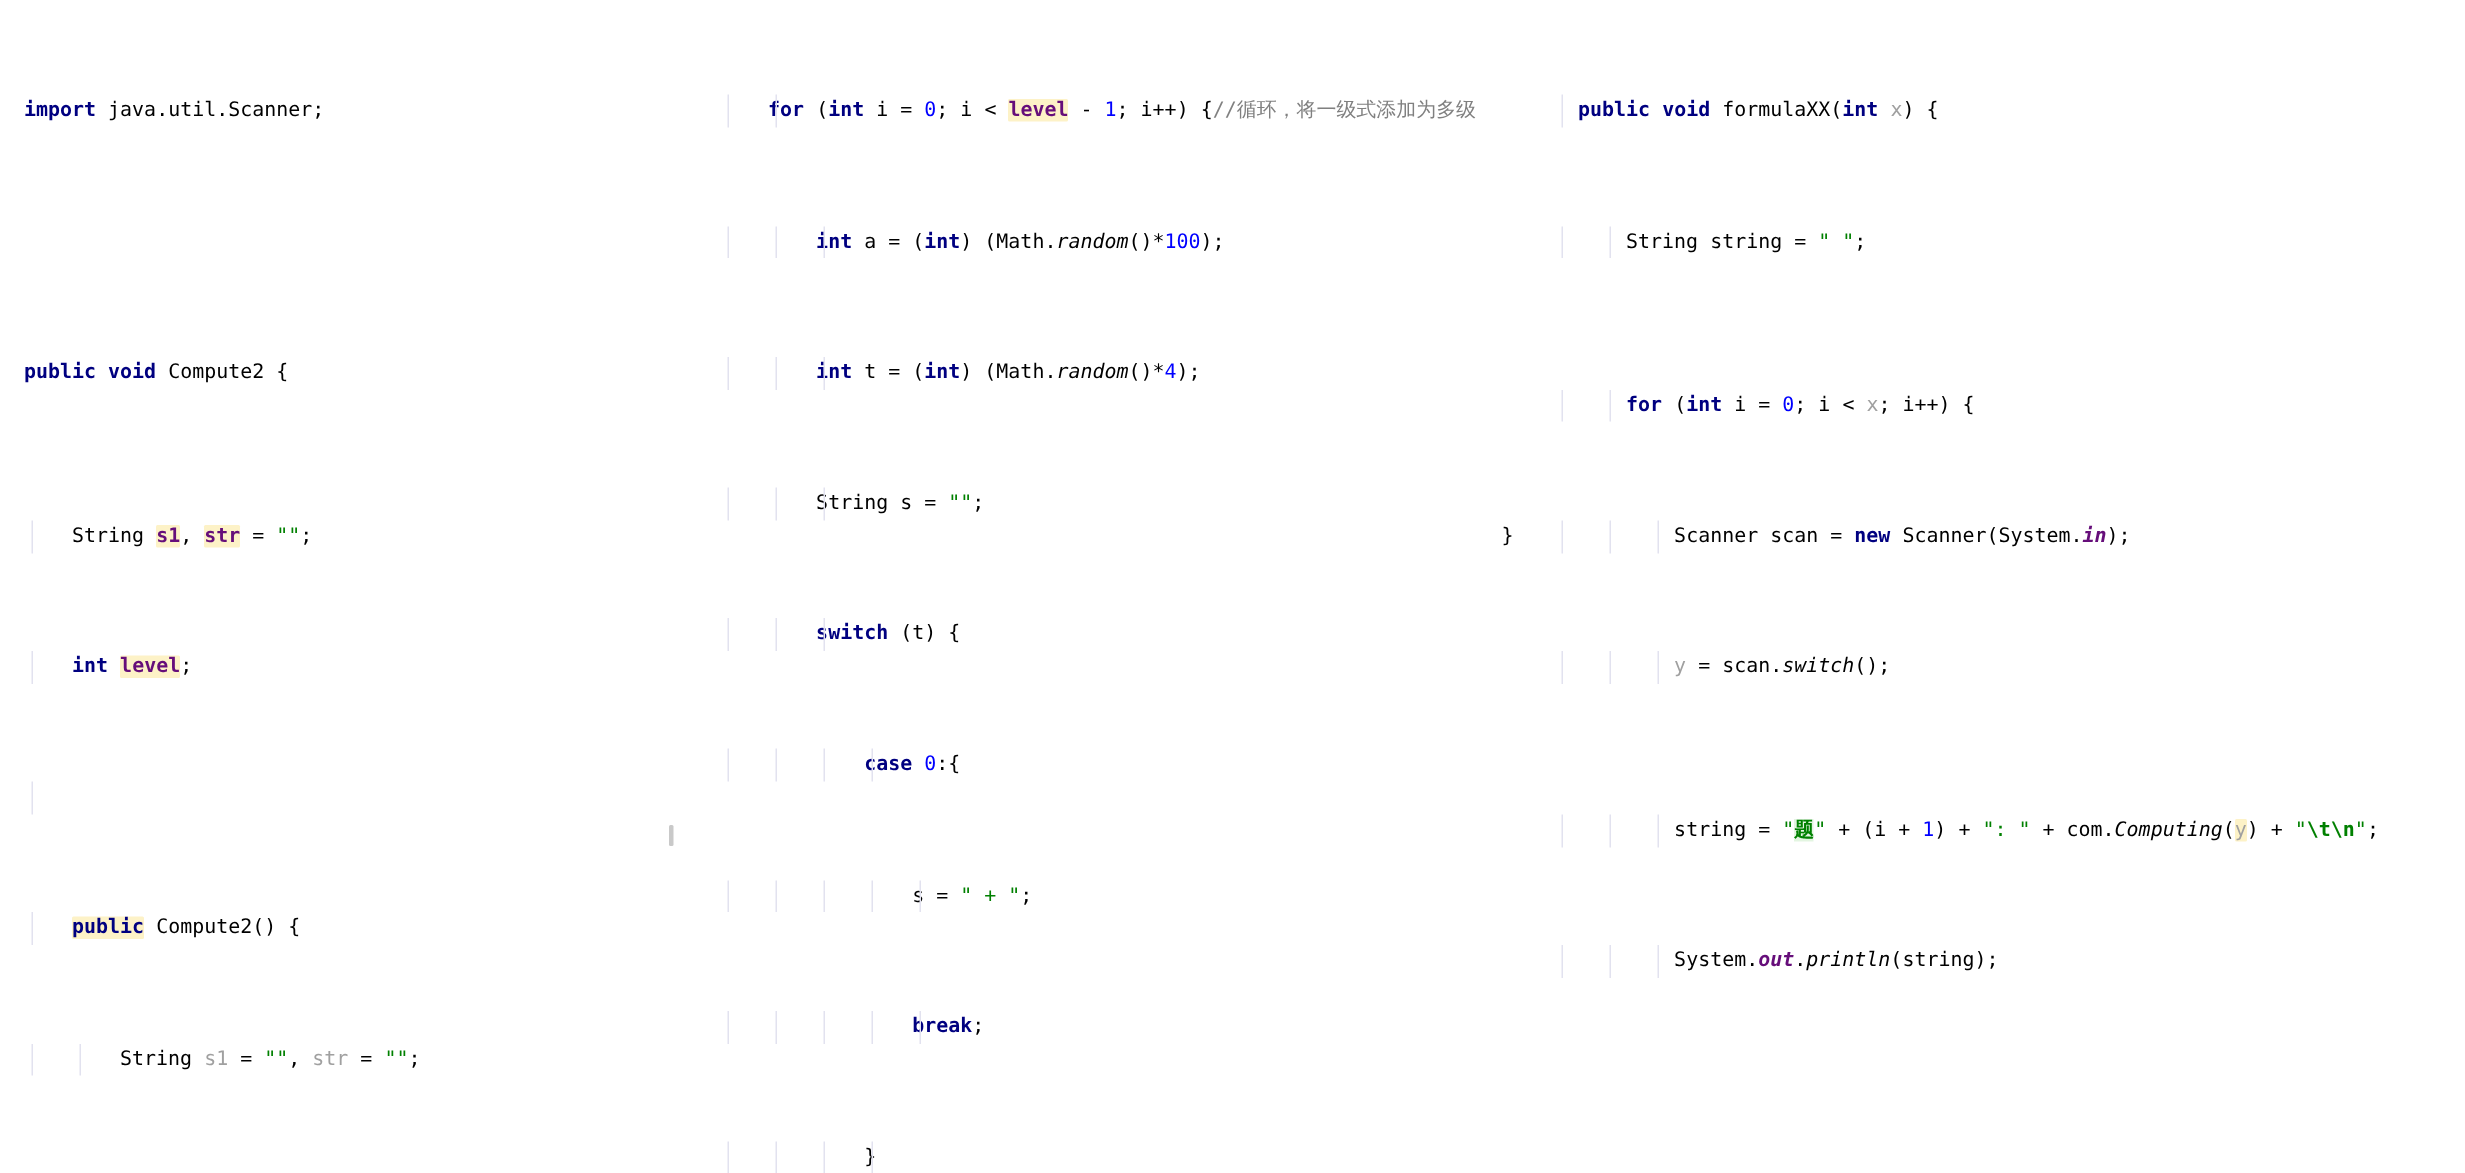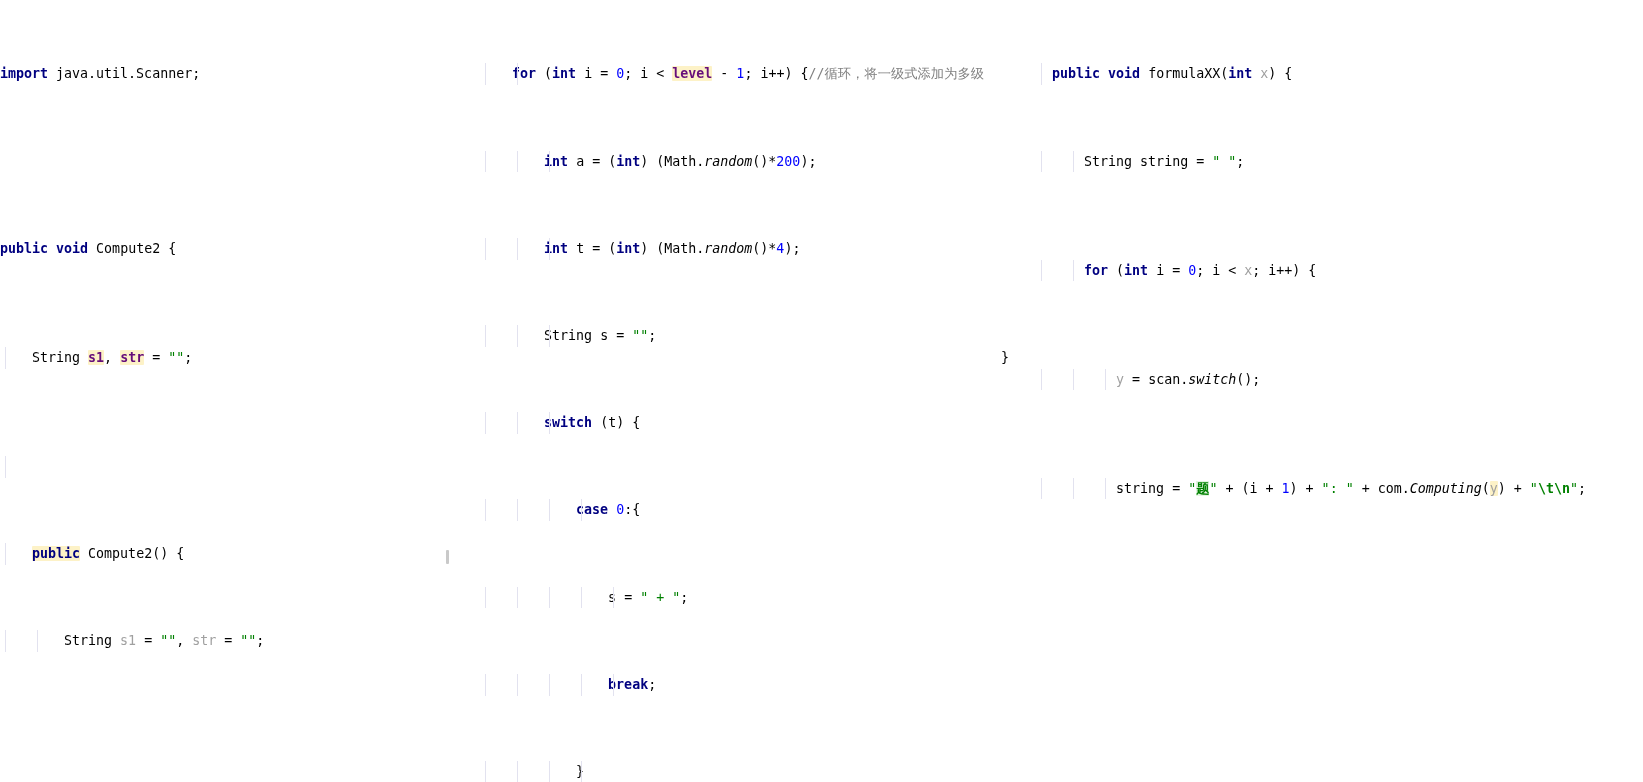--- a/index.html
+++ b/index.html
@@ -6,21 +6,21 @@
   html,body{margin:0;padding:0;background:#ffffff;}
   body{
     width:1643px;height:782px;overflow:hidden;
     font-family:"DejaVu Serif","Liberation Serif",serif;
     -webkit-font-smoothing:antialiased;
   }
   #stage{position:relative;width:1643px;height:782px;background:#fff;}
 
   
   .pane{position:absolute;top:0;height:782px;overflow:hidden;}
-  #pane-left  {left:0px;   width:448px;}
+  #pane-left  {left:16px;   width:448px;}
   #pane-mid   {left:448px; width:572px;}
   #pane-right {left:1020px;width:623px;}
 
   .splitter{position:absolute;top:0;width:1px;height:782px;background:#ffffff;}
   .split-grip{position:absolute;width:3px;height:14px;background:#c9c9c9;border-radius:1px;}
 
   
   .code{
     position:absolute;left:0;top:0;
     font-family:"DejaVu Sans Mono","Liberation Mono",monospace;
@@ -59,20 +59,21 @@
 
       <div class="ln"><span class="kw">import</span> <span class="plain">java.util.Scanner;</span></div>
 
       <div class="ln">&nbsp;</div>
 
       <div class="ln"><span class="kw">public</span> <span class="kw">void</span> <span class="plain">Compute2</span> {</div>
 
 
       <div class="ln"><span class="guide" style="left:5px;"></span>    <span class="plain">String</span> <span class="fld hlw">s1</span>, <span class="fld hlw">str</span> = <span class="str">""</span>;</div>
 
+      <div class="ln"><span class="guide" style="left:5px;"></span>    <span class="kw">int</span> <span class="fld hlw">level</span>;</div>
 
       <div class="ln"><span class="guide" style="left:5px;"></span>&nbsp;</div>
 
       <div class="ln"><span class="guide" style="left:5px;"></span>    <span class="kw hlw">public</span> <span class="plain">Compute2</span>() {</div>
 
       <div class="ln"><span class="guide" style="left:5px;"></span><span class="guide" style="left:37px;"></span>        <span class="plain">String</span> <span class="gray">s1</span> = <span class="str">""</span>, <span class="gray">str</span> = <span class="str">""</span>;</div>
 
       
 
       
@@ -124,21 +125,21 @@
       
 
     </div>
   </div>
 
   <div class="pane" id="pane-mid">
     <div class="code" style="left:0px;top:-2px;">
 
       <div class="ln"><span class="guide" style="left:37px;"></span><span class="guide" style="left:69px;"></span>        <span class="kw">for</span> (<span class="kw">int</span> <span class="plain">i</span> = <span class="num">0</span>; <span class="plain">i</span> <span class="op">&lt;</span> <span class="fld hlw">level</span> <span class="op">-</span> <span class="num">1</span>; <span class="plain">i++</span>) {<span class="cmt">//循环，将一级式添加为多级</span></div>
 
-      <div class="ln"><span class="guide" style="left:37px;"></span><span class="guide" style="left:69px;"></span><span class="guide" style="left:101px;"></span>            <span class="kw">int</span> <span class="plain">a</span> = (<span class="kw">int</span>) (<span class="plain">Math</span>.<span class="mth">random</span>()*<span class="num">200</span>);</div>
+      <div class="ln"><span class="guide" style="left:37px;"></span><span class="guide" style="left:69px;"></span><span class="guide" style="left:101px;"></span>            <span class="kw">int</span> <span class="plain">a</span> = (<span class="kw">int</span>) (<span class="plain">Math</span>.<span class="mth">random</span>()*<span class="num">100</span>);</div>
 
       <div class="ln"><span class="guide" style="left:37px;"></span><span class="guide" style="left:69px;"></span><span class="guide" style="left:101px;"></span>            <span class="kw">int</span> <span class="plain">t</span> = (<span class="kw">int</span>) (<span class="plain">Math</span>.<span class="mth">random</span>()*<span class="num">4</span>);</div>
 
       <div class="ln"><span class="guide" style="left:37px;"></span><span class="guide" style="left:69px;"></span><span class="guide" style="left:101px;"></span>            <span class="plain">String</span> <span class="plain">s</span> = <span class="str">""</span>;</div>
 
       <div class="ln"><span class="guide" style="left:37px;"></span><span class="guide" style="left:69px;"></span><span class="guide" style="left:101px;"></span>            <span class="kw">switch</span> (<span class="plain">t</span>) {</div>
 
       <div class="ln"><span class="guide" style="left:37px;"></span><span class="guide" style="left:69px;"></span><span class="guide" style="left:101px;"></span><span class="guide" style="left:133px;"></span>                <span class="kw">case</span> <span class="num">0</span>:{</div>
 
       <div class="ln"><span class="guide" style="left:37px;"></span><span class="guide" style="left:69px;"></span><span class="guide" style="left:101px;"></span><span class="guide" style="left:133px;"></span><span class="guide" style="left:165px;"></span>                    <span class="plain">s</span> = <span class="str">"</span><span class="str"> + </span><span class="str">"</span>;</div>
@@ -189,26 +190,28 @@
   <div class="pane" id="pane-right">
     <div class="code" style="left:0px;top:-2px;">
 
       <div class="ln"><span class="guide" style="left:21px;"></span>    <span class="kw">public</span> <span class="kw">void</span> <span class="plain">formulaXX</span>(<span class="kw">int</span> <span class="gray">x</span>) {</div>
 
       <div class="ln"><span class="guide" style="left:21px;"></span><span class="guide" style="left:53px;"></span>        <span class="plain">String</span> <span class="plain">string</span> = <span class="str">"</span><span class="str"> </span><span class="str">"</span>;</div>
 
 
       <div class="ln"><span class="guide" style="left:21px;"></span><span class="guide" style="left:53px;"></span>        <span class="kw">for</span> (<span class="kw">int</span> <span class="plain">i</span> = <span class="num">0</span>; <span class="plain">i</span> <span class="op">&lt;</span> <span class="gray">x</span>; <span class="plain">i++</span>) {</div>
 
+      <div class="ln"><span class="guide" style="left:21px;"></span><span class="guide" style="left:53px;"></span><span class="guide" style="left:85px;"></span>            <span class="plain">Scanner</span> <span class="plain">scan</span> = <span class="kw">new</span> <span class="plain">Scanner</span>(<span class="plain">System</span>.<span class="sfld">in</span>);</div>
 
       <div class="ln"><span class="guide" style="left:21px;"></span><span class="guide" style="left:53px;"></span><span class="guide" style="left:85px;"></span>            <span class="gray">y</span> = <span class="plain">scan</span>.<span class="mth">switch</span>();</div>
 
 
       <div class="ln"><span class="guide" style="left:21px;"></span><span class="guide" style="left:53px;"></span><span class="guide" style="left:85px;"></span>            <span class="plain">string</span> = <span class="str">"</span><span class="esc hlg">题</span><span class="str">"</span> + (<span class="plain">i</span> + <span class="num">1</span>) + <span class="str">"</span><span class="str">: </span><span class="str">"</span> + <span class="plain">com</span>.<span class="mth">Computing</span>(<span class="gray hlw">y</span>) + <span class="str">"</span><span class="esc">\t\n</span><span class="str">"</span>;</div>
 
+      <div class="ln"><span class="guide" style="left:21px;"></span><span class="guide" style="left:53px;"></span><span class="guide" style="left:85px;"></span>            <span class="plain">System</span>.<span class="sfld">out</span>.<span class="mth">println</span>(<span class="plain">string</span>);</div>
 
       
 
       
 
       
 
       
 
       

